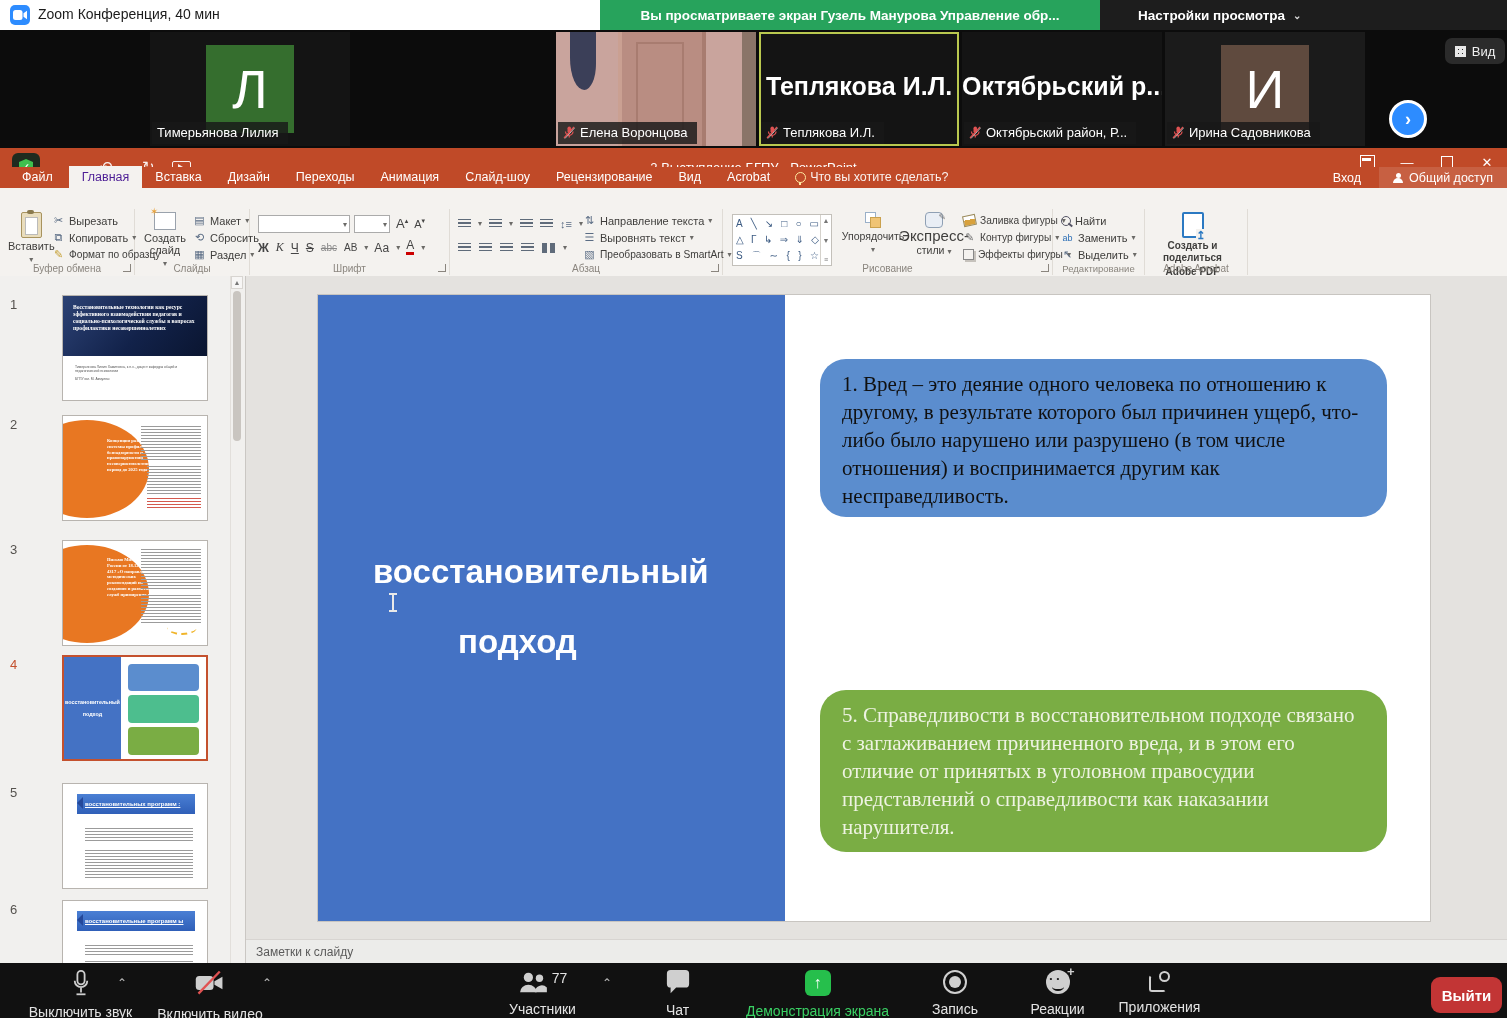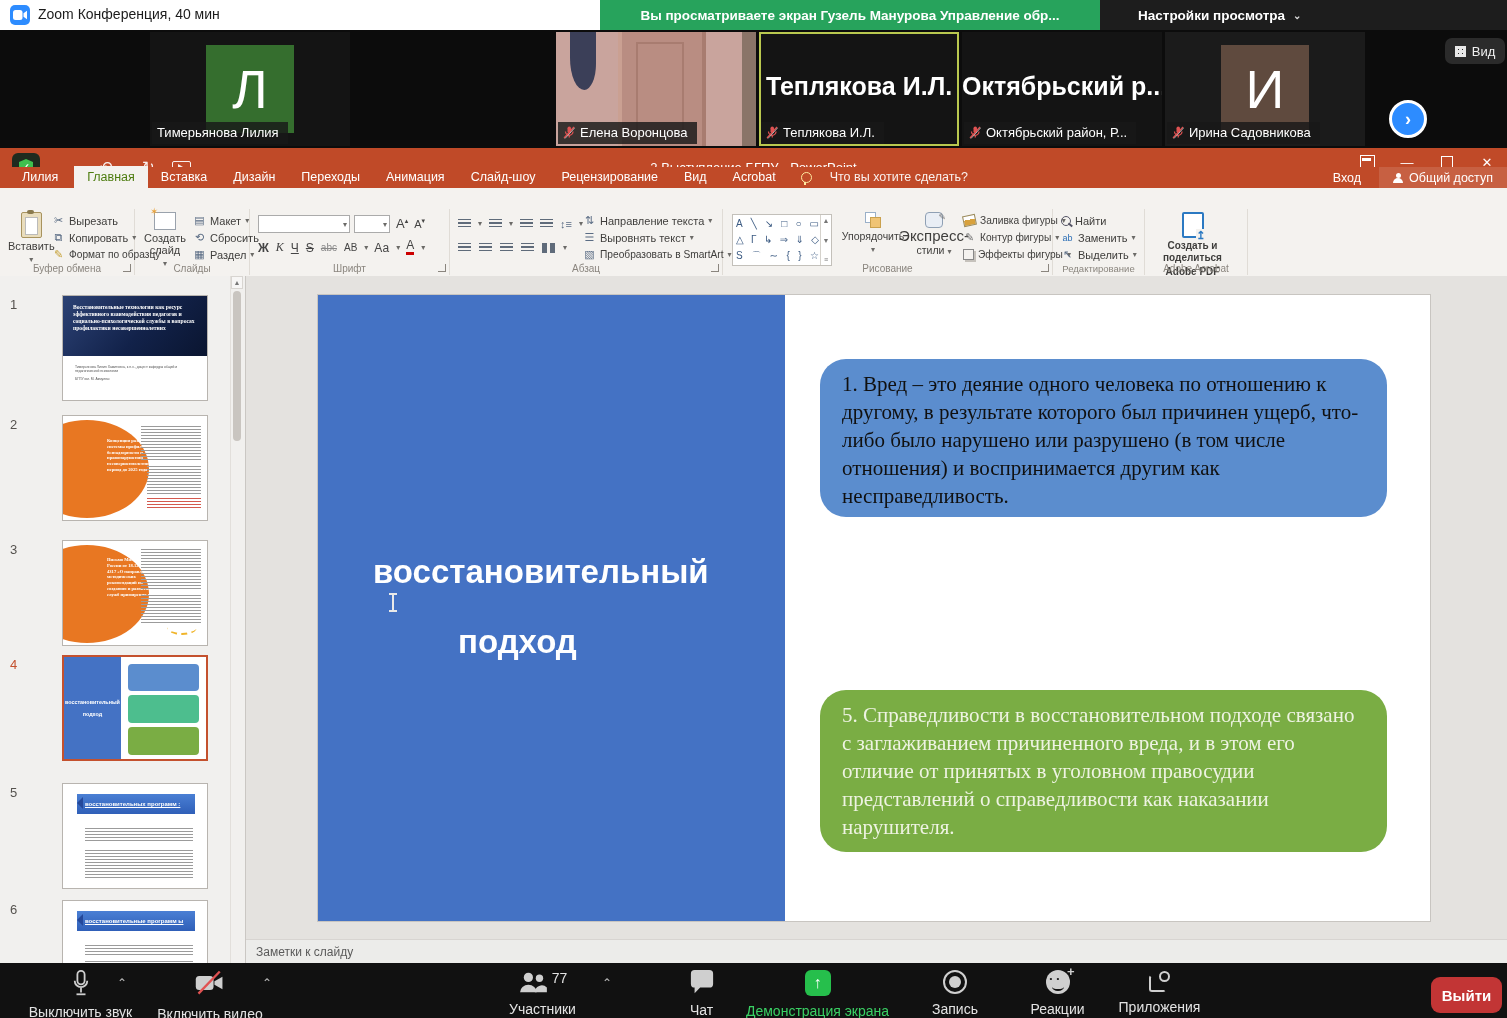--- a/index.html
+++ b/index.html
@@ -56,22 +56,22 @@
   .ptitle-text{position:absolute;left:0;right:0;top:12px;text-align:center;font-size:13px;color:#fff;}
   .winctl{position:absolute;top:0;height:28px;width:40px;display:flex;align-items:center;justify-content:center;color:#fff;font-size:13px;}
   .maxbox{width:10px;height:10px;border:1.5px solid #fff;}
   .ribbon-disp{width:13px;height:12px;border:1.5px solid #fff;position:relative;}
   .ribbon-disp::after{content:"";position:absolute;left:1px;top:2px;width:9px;height:3px;background:#fff;}
   
   .tabrow{position:absolute;left:0;top:19px;width:100%;height:21px;background:#C04A28;display:flex;align-items:flex-end;
           font-size:12.5px;color:#fff;}
   .ptab{padding:4px 13px 4px;cursor:default;}
   .ptab.file{margin-left:6px;padding:4px 16px;}
-  .ptab.active{background:#f4f2ef;color:#4d7c0f;}
-  .tellme{display:flex;align-items:center;gap:18px;padding:4px 12px;color:rgba(255,255,255,.92);}
+  .ptab.active{background:#f4f2ef;color:#4c1d95;}
+  .tellme{display:flex;align-items:center;gap:4px;padding:4px 12px;color:rgba(255,255,255,.92);}
   .bulb{width:9px;height:9px;border:1.5px solid #ffe9a0;border-radius:50%;position:relative;}
   .bulb::after{content:"";position:absolute;left:2.5px;top:9px;width:2px;height:3px;background:#ffe9a0;}
   .acct{position:absolute;right:0;top:0;height:21px;display:flex;align-items:center;}
   .signin{padding:0 18px;font-size:12.5px;color:#fff;}
   .sharebtn{height:21px;display:flex;align-items:center;gap:6px;padding:0 14px;background:rgba(255,255,255,.12);font-size:12.5px;color:#fff;}
   .person-ic{width:10px;height:10px;position:relative;}
   .person-ic::before{content:"";position:absolute;left:2.5px;top:0;width:5px;height:5px;border-radius:50%;background:#fff;}
   .person-ic::after{content:"";position:absolute;left:0;top:5.5px;width:10px;height:5px;border-radius:5px 5px 0 0;background:#fff;}
   
   .ribbon{position:absolute;left:0;top:40px;width:100%;height:88px;}
@@ -292,21 +292,21 @@
           <span class="ribbon-disp"></span>
         </div>
       <div class="winctl" style="right:80px;">—</div>
       <div class="winctl" style="right:40px;">
           <span class="maxbox"></span>
         </div>
       <div class="winctl" style="right:0;">✕</div>
     </div>
 
     <div class="tabrow">
-      <span class="ptab file">Лилия</span>
+      <span class="ptab file">Файл</span>
       <span class="ptab active">Главная</span>
       <span class="ptab">Вставка</span>
       <span class="ptab">Дизайн</span>
       <span class="ptab">Переходы</span>
       <span class="ptab">Анимация</span>
       <span class="ptab">Слайд-шоу</span>
       <span class="ptab">Рецензирование</span>
       <span class="ptab">Вид</span>
       <span class="ptab">Acrobat</span>
       <span class="tellme">
@@ -641,21 +641,21 @@
             <path d="M2 24 a9 8 0 0 1 18 0 Z" fill="#cfcfcf"></path>
             <circle cx="23" cy="9" r="4" fill="#cfcfcf"></circle>
             <path d="M18 24 a7.5 7 0 0 1 13 -5 V24 Z" fill="#cfcfcf"></path>
           </svg>
         <span class="count">77</span>
       </span>
       <span class="lbl">Участники</span>
     </div>
     <span class="tchev" style="left:602px;">⌃</span>
 
-    <div class="tool" style="left:664px;width:75px;">
+    <div class="tool" style="left:640px;width:75px;">
       <svg width="26" height="25" viewBox="0 0 28 27">
           <path d="M2 4 a4 4 0 0 1 4-4 h16 a4 4 0 0 1 4 4 v11 a4 4 0 0 1 -4 4 h-10 l-6 6 v-6 h-0 a4 4 0 0 1 -4 -4 Z" fill="#cfcfcf"></path>
         </svg>
       <span class="lbl">Чат</span>
     </div>
 
     <div class="tool" style="left:740px;width:155px;color:#3AD164;">
       <span class="share-ic">↑</span>
       <span class="lbl">Демонстрация экрана</span>
     </div>

